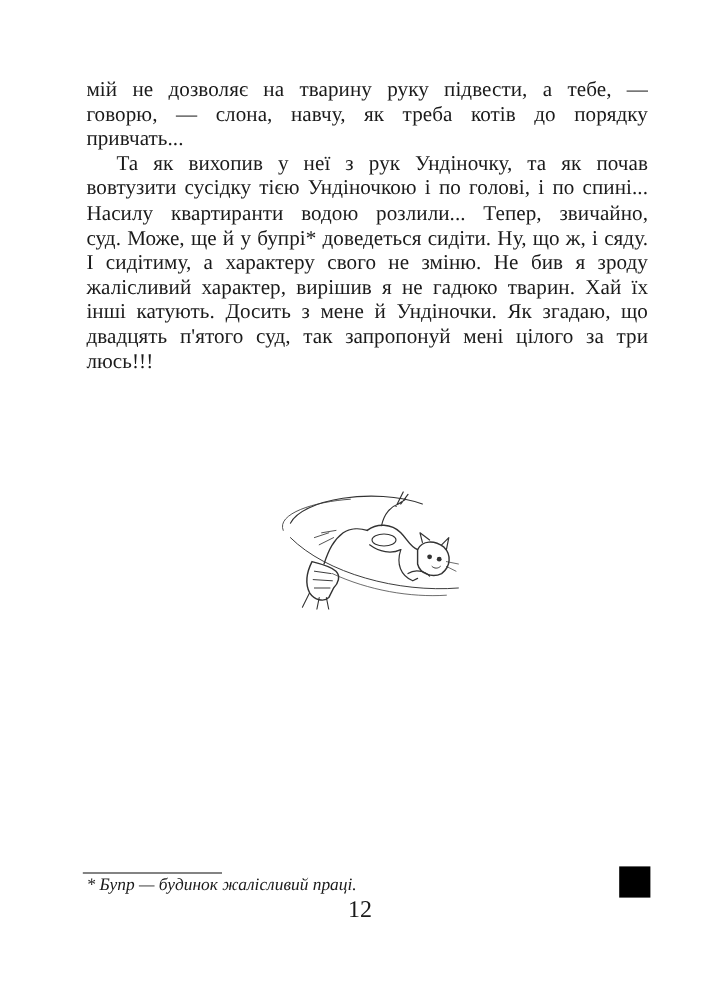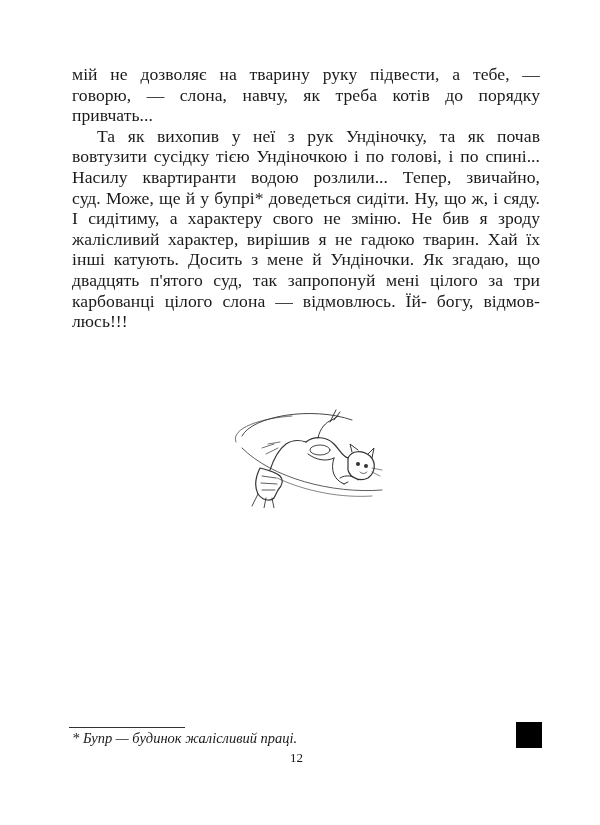--- a/index.html
+++ b/index.html
@@ -67,21 +67,21 @@
     font-style: italic;
     font-size: 14.5px;
     line-height: 18px;
     white-space: nowrap;
   }
   .page-number {
     position: absolute;
     left: 290px;
     top: 748px;
     font-family: "Liberation Serif", "DejaVu Serif", serif;
-    font-size: 13px;
+    font-size: 20px;
     line-height: 20px;
   }
   .marker-square {
     position: absolute;
     left: 516px;
     top: 722px;
     width: 26px;
     height: 26px;
     background: #000000;
   }
@@ -96,21 +96,20 @@
     <span class="line">говорю, — слона, навчу, як треба котів до порядку</span>
     <span class="line last">привчать...</span>
     <span class="line indent">Та як вихопив у неї з рук Ундіночку, та як почав</span>
     <span class="line">вовтузити сусідку тією Ундіночкою і по голові, і по спині...</span>
     <span class="line">Насилу квартиранти водою розлили... Тепер, звичайно,</span>
     <span class="line">суд. Може, ще й у бупрі* доведеться сидіти. Ну, що ж, і сяду.</span>
     <span class="line">І сидітиму, а характеру свого не зміню. Не бив я зроду</span>
     <span class="line">жалісливий характер, вирішив я не гадюко тварин. Хай їх</span>
     <span class="line">інші катують. Досить з мене й Ундіночки. Як згадаю, що</span>
     <span class="line">двадцять п'ятого суд, так запропонуй мені цілого за три</span>
-    <span class="line">карбованці цілого слона — відмовлюсь. Їй- богу, відмов-</span>
     <span class="line last">люсь!!!</span>
   </div>
 
   <svg class="illustration" viewBox="0 0 170 110" xmlns="http://www.w3.org/2000/svg" fill="none" stroke="#333" stroke-linecap="round" stroke-linejoin="round">
 
     <path d="M20 38 C 30 18, 90 8, 130 22" stroke-width="0.9"></path>
     <path d="M14 44 C 8 30, 40 20, 70 18" stroke-width="0.7"></path>
     <path d="M20 50 C 50 80, 110 96, 160 92" stroke-width="0.8"></path>
     <path d="M55 80 C 85 94, 120 100, 150 98" stroke-width="0.6"></path>
 

